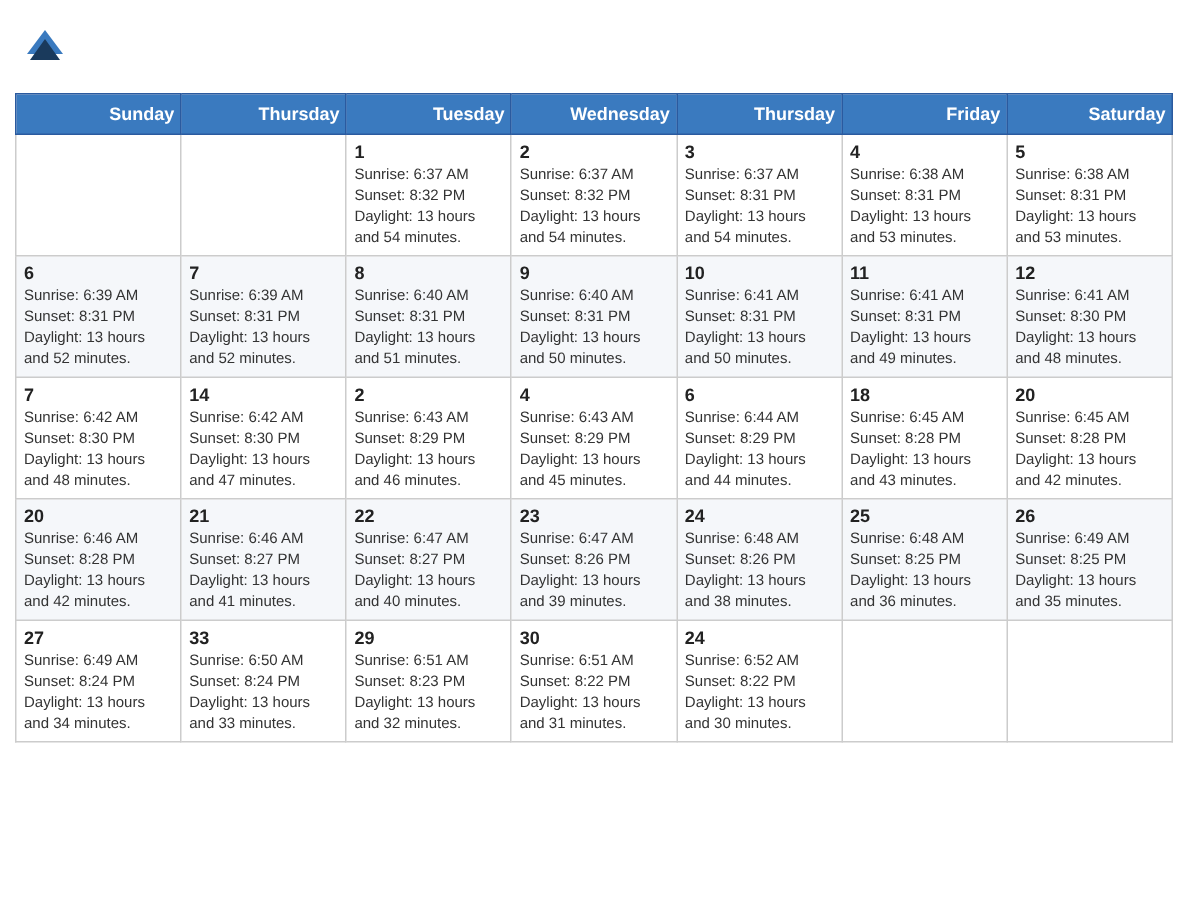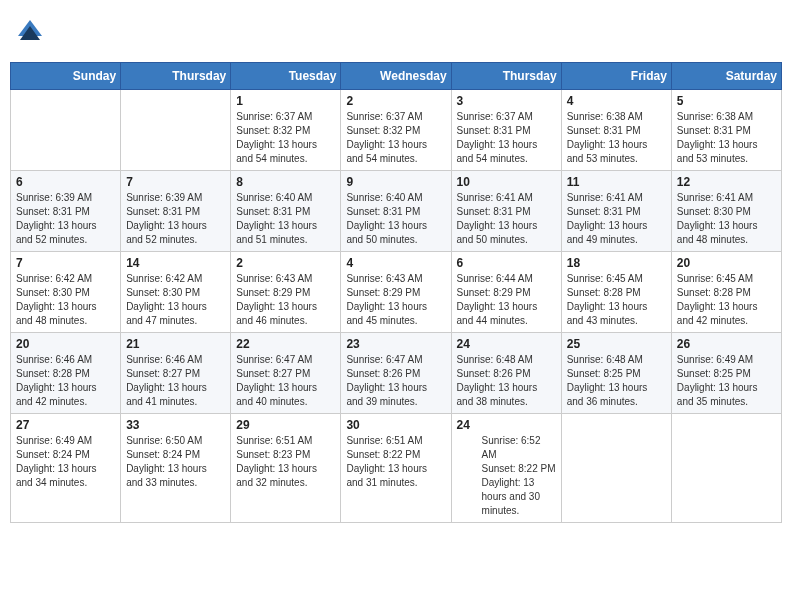--- a/index.html
+++ b/index.html
@@ -310,21 +310,21 @@
 Daylight: 13 hours and 32 minutes.</div>
         </td>
         <td>
           <span class="day-num">30</span>
           <div class="day-info" style="white-space: pre-line;">Sunrise: 6:51 AM
 Sunset: 8:22 PM
 Daylight: 13 hours and 31 minutes.</div>
         </td>
         <td>
           <span class="day-num">24</span>
-          <div class="day-info" style="white-space: pre-line; margin-left: 25px;">Sunrise: 6:52 AM
+          <div class="day-info" style="white-space: pre-line;">Sunrise: 6:52 AM
 Sunset: 8:22 PM
 Daylight: 13 hours and 30 minutes.</div>
         </td>
         <td class="empty-cell"></td>
         <td class="empty-cell"></td>
       </tr>
     </tbody>
 </table>
 
 </body></html>

